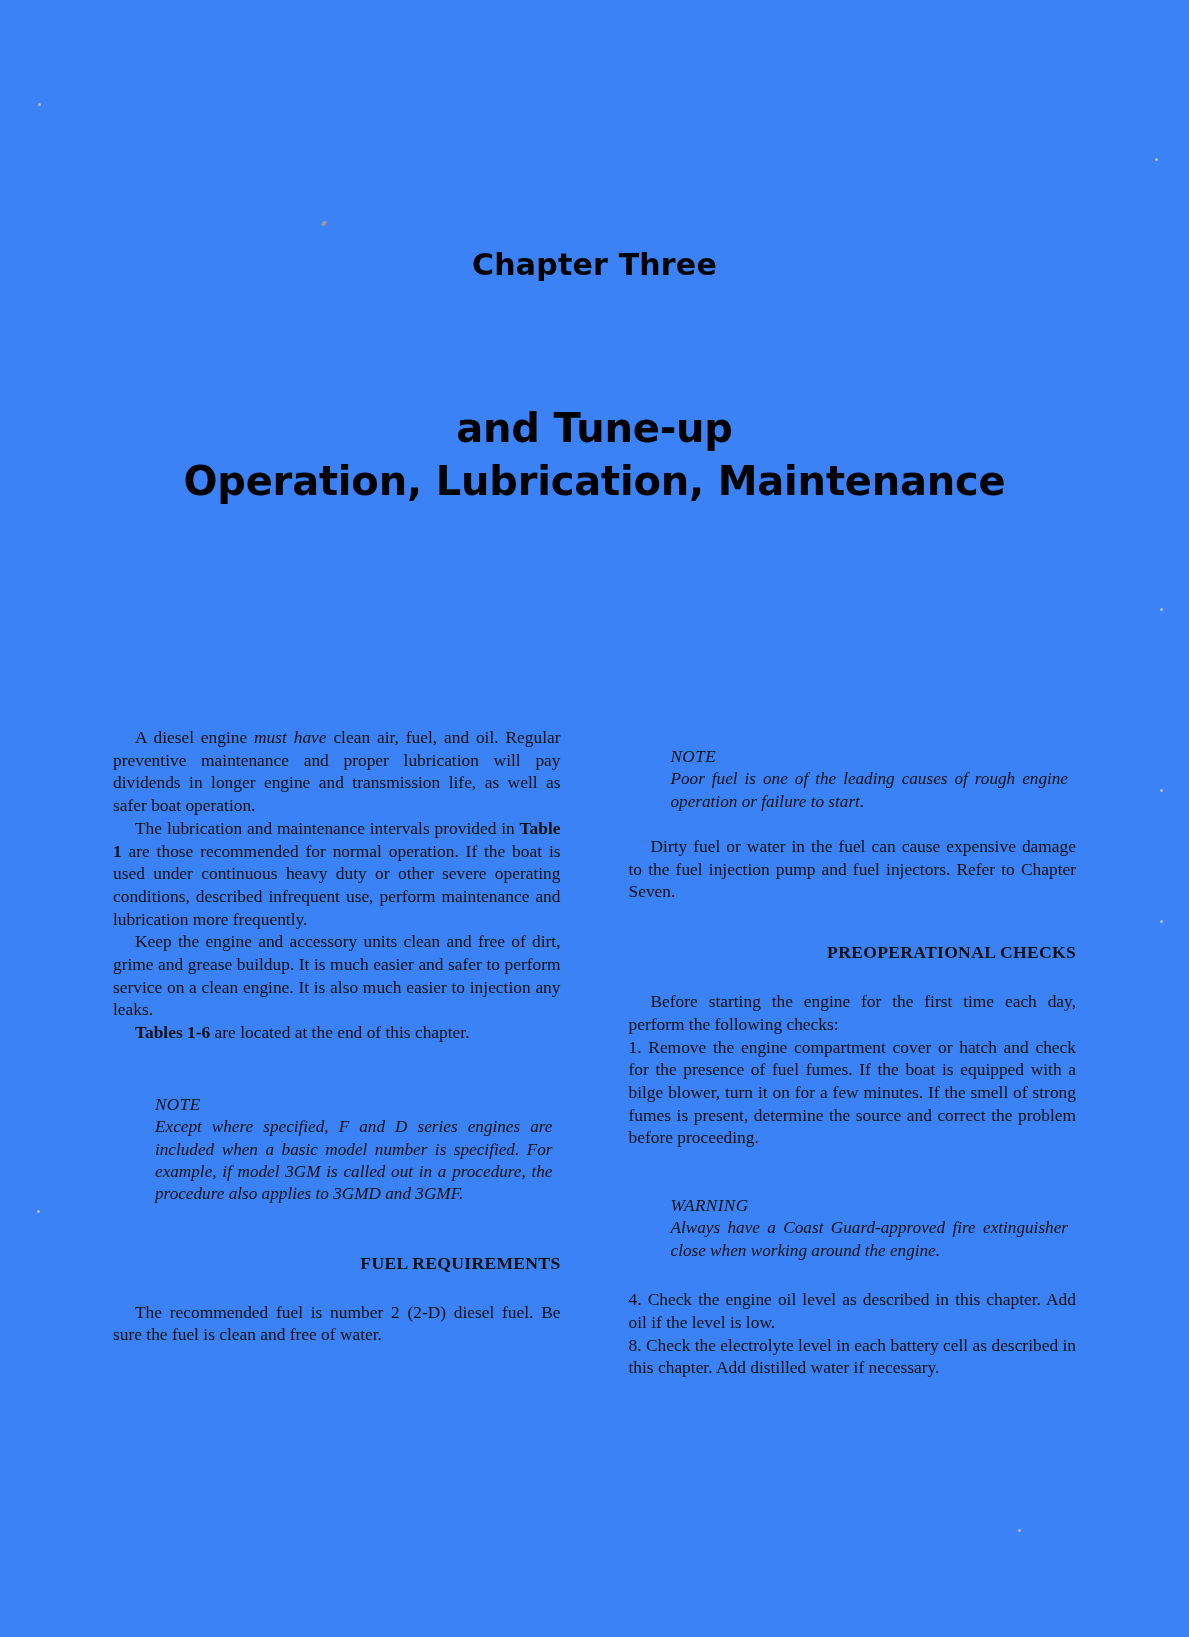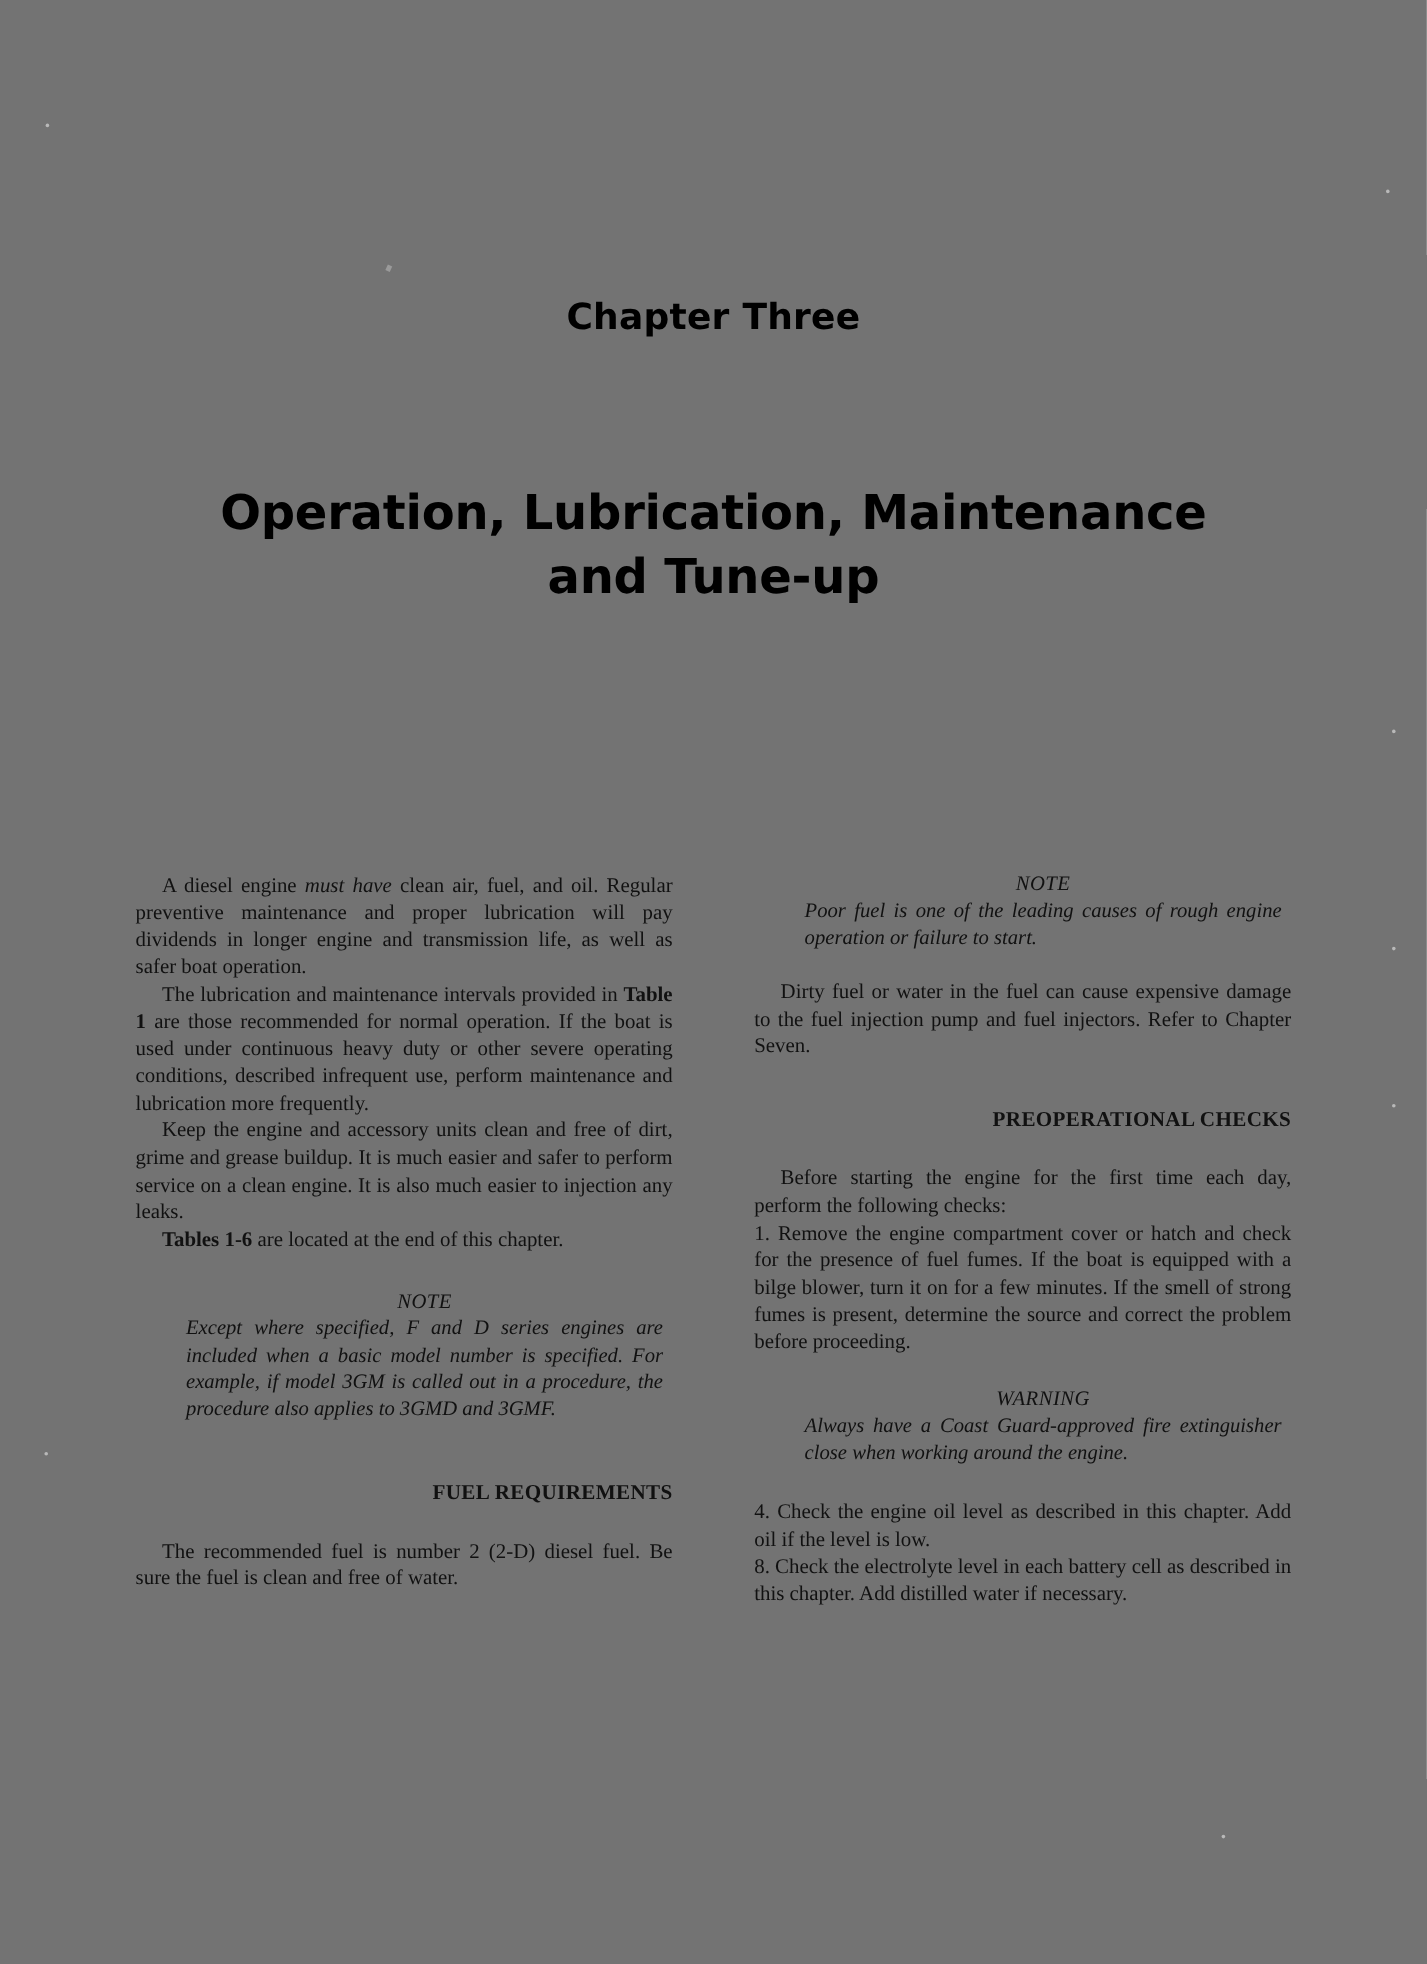--- a/index.html
+++ b/index.html
@@ -12,21 +12,21 @@
     height: 1637px;
     position: relative;
     overflow: hidden;
     font-family: "Liberation Serif", "DejaVu Serif", serif;
     color: #111111;
   }
 
   .page {
     position: absolute;
     inset: 0;
-    background: #737373;
+    background: #3b82f6;
   }
 
   
   .reg-dot {
     position: absolute;
     width: 3px;
     height: 3px;
     background: #b9b9b9;
     border-radius: 50%;
   }
@@ -112,23 +112,23 @@
   
   .callout {
     margin: 0 0 0 42px;
     padding-right: 8px;
     font-style: italic;
     font-size: 17.2px;
     line-height: 1.30;
   }
   .callout .callout-label {
     display: block;
-    text-align: center;
     font-style: italic;
     letter-spacing: 0.4px;
+    margin-top: 20px;
   }
   .callout .callout-body {
     display: block;
     text-align: justify;
     text-justify: inter-word;
   }
   .sp-22 { height: 22px; }
   .sp-26 { height: 26px; }
   .sp-30 { height: 30px; }
   .sp-38 { height: 38px; }
@@ -146,22 +146,22 @@
   <span class="reg-dot d5"></span>
   <span class="reg-dot d6"></span>
   <span class="reg-dot d7"></span>
   <span class="reg-dot d8"></span>
 
   <div class="chapter-head">
     <div class="chapter-number">Chapter Three</div>
   </div>
 
   <div class="chapter-title">
+    <span class="line">and Tune-up</span>
     <span class="line">Operation, Lubrication, Maintenance</span>
-    <span class="line">and Tune-up</span>
   </div>
 
   <div class="columns">
 
     <div class="col">
 
       <p class="indent"><span>A diesel engine </span><em>must have</em><span> clean air, fuel, and oil. Regular preventive maintenance and proper lubrication will pay dividends in longer engine and transmission life, as well as safer boat operation.</span></p>
 
       <p class="indent"><span>The lubrication and maintenance intervals provided in </span><strong>Table 1</strong><span> are those recommended for normal operation. If the boat is used under continuous heavy duty or other severe operating conditions, described infrequent use, perform maintenance and lubrication more frequently.</span></p>
 

